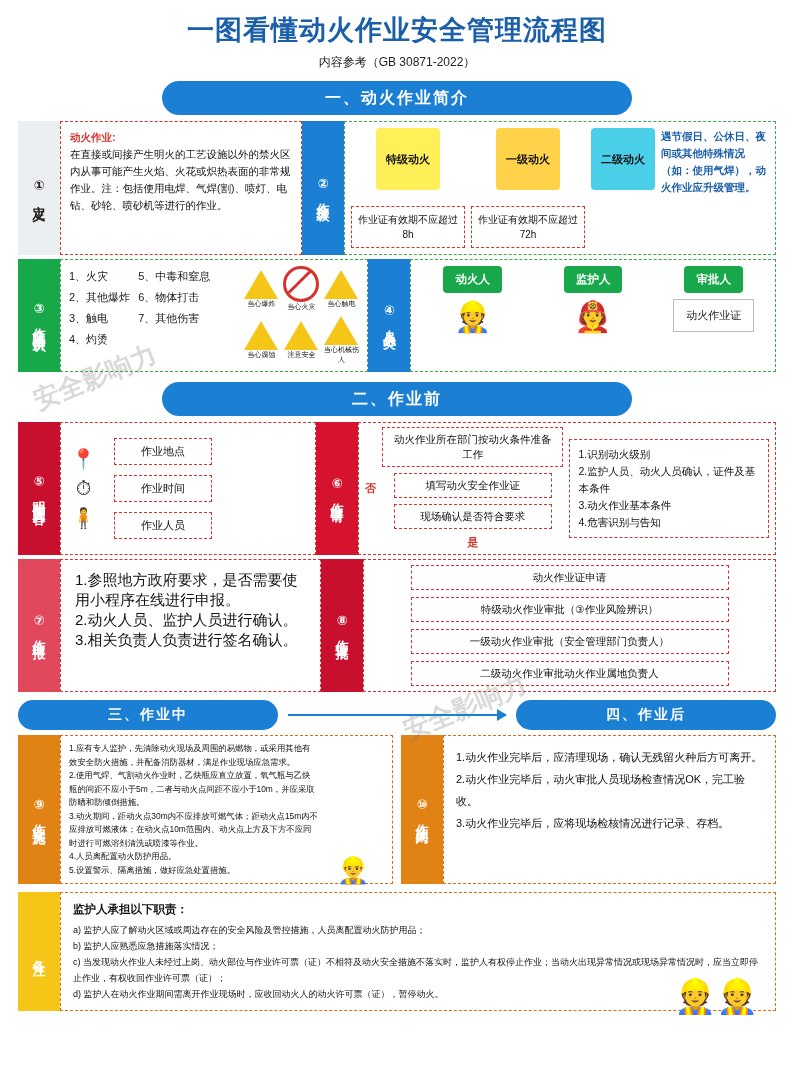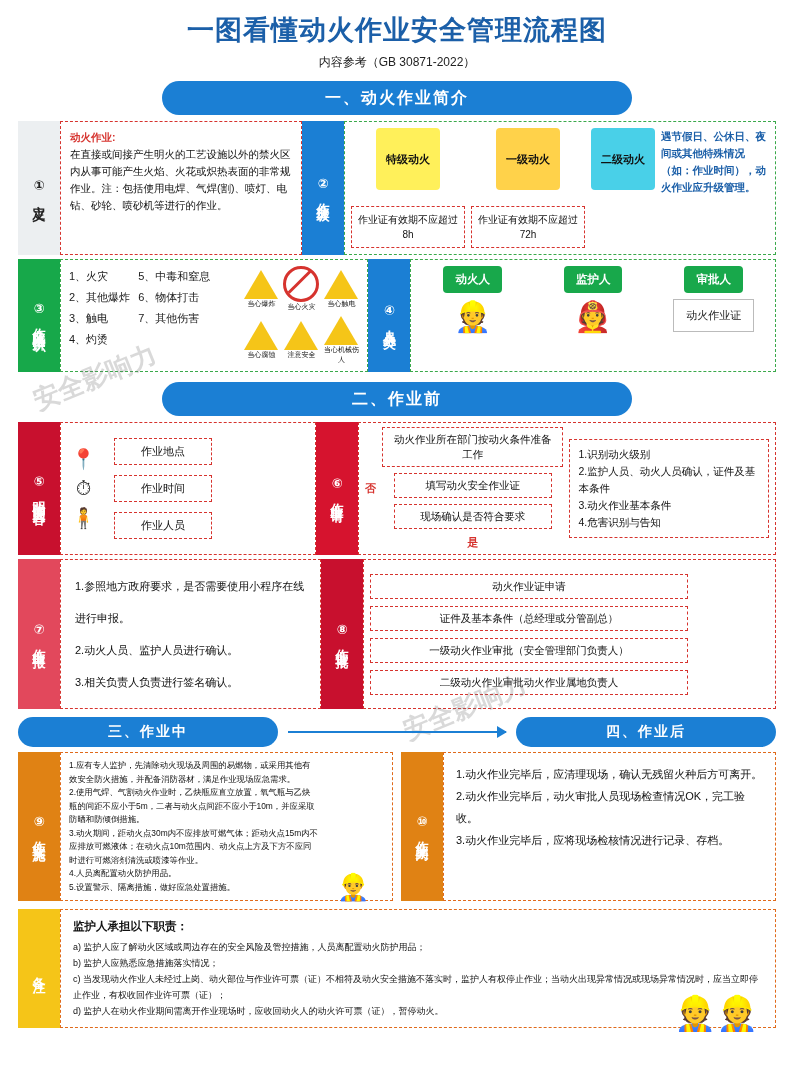--- a/index.html
+++ b/index.html
@@ -93,23 +93,23 @@
 
   .applybox{flex:1;border:1.6px dashed #d6332e;padding:4px 6px;box-sizing:border-box;
             display:flex;gap:6px;align-items:center;}
   .flowcol{display:flex;flex-direction:column;gap:6px;align-items:center;}
   .fbox{border:1.4px dashed #d6332e;font-size:10.5px;line-height:15px;text-align:center;
         padding:4px 8px;color:#111;min-width:140px;}
   .reqbox{border:1.4px dashed #d6332e;font-size:10.5px;line-height:17px;padding:6px 8px;color:#111;}
   .yesno{color:#d6332e;font-size:11px;font-weight:bold;}
 
   .reportbox{flex:1;border:1.6px dashed #d6332e;padding:10px 14px;box-sizing:border-box;
-             font-size:11px;line-height:32px;color:#111;}
+             font-size:15px;line-height:20px;color:#111;}
   .approvebox{flex:1;border:1.6px dashed #d6332e;padding:5px 6px;box-sizing:border-box;
-              display:flex;flex-direction:column;gap:7px;align-items:flex-start;justify-content:center;}
+              display:flex;flex-direction:column;gap:7px;align-items:center;justify-content:center;}
 
   
   .twobanner{display:flex;justify-content:space-between;margin:8px 18px 5px 18px;align-items:center;}
   .arrowline{flex:1;height:2px;background:#1b7fd4;margin:0 10px;position:relative;}
   .arrowline::after{content:"";position:absolute;right:-1px;top:-5px;border-left:10px solid #1b7fd4;
                     border-top:6px solid transparent;border-bottom:6px solid transparent;}
   #sec3{display:flex;gap:8px;margin:0 18px;}
   .c-exec{background:#e08214;}
   .c-close{background:#e08214;}
   .execbox{flex:1;border:1.6px dashed #e06a1b;padding:6px 8px;box-sizing:border-box;
@@ -160,21 +160,21 @@
           <div class="lvl special">特级动火</div>
           <div class="validity" style="width:104px">作业证有效期不应超过8h</div>
         </div>
         <div style="flex:1;display:flex;flex-direction:column;align-items:center;">
           <div class="lvl one">一级动火</div>
           <div class="validity" style="width:104px">作业证有效期不应超过72h</div>
         </div>
         <div style="flex:1;display:flex;flex-direction:column;align-items:center;">
           <div class="lvl two">二级动火</div>
         </div>
-        <div class="note-blue">遇节假日、公休日、夜间或其他特殊情况（如：作业时间），动火作业应升级管理。</div>
+        <div class="note-blue">遇节假日、公休日、夜间或其他特殊情况（如：使用气焊），动火作业应升级管理。</div>
       </div>
     </div>
 
     <div class="row" style="margin-top:4px">
       <div class="lbl c-risk">③作业风险辨识</div>
       <div class="riskbox" style="flex:1.28">
         <div class="risk-col">
           <div>1、火灾</div>
           <div>2、其他爆炸</div>
           <div>3、触电</div>
@@ -269,21 +269,21 @@
     <div class="row" style="margin-top:4px">
       <div class="lbl c-report">⑦作业申报</div>
       <div class="reportbox" style="flex:1.1">
         <div>1.参照地方政府要求，是否需要使用小程序在线进行申报。</div>
         <div>2.动火人员、监护人员进行确认。</div>
         <div>3.相关负责人负责进行签名确认。</div>
       </div>
       <div class="lbl c-approve">⑧作业审批</div>
       <div class="approvebox" style="flex:1.9">
         <div class="fbox" style="min-width:300px">动火作业证申请</div>
-        <div class="fbox" style="min-width:300px">证件及基本条件（总经理或分管副总）</div>
+        <div class="fbox" style="min-width:300px">特级动火作业审批（③作业风险辨识）</div>
         <div class="fbox" style="min-width:300px">一级动火作业审批（安全管理部门负责人）</div>
         <div class="fbox" style="min-width:300px">二级动火作业审批动火作业属地负责人</div>
       </div>
     </div>
   </div>
 
   <div class="twobanner">
     <div class="banner small">三、作业中</div>
     <div class="arrowline"></div>
     <div class="banner small">四、作业后</div>

